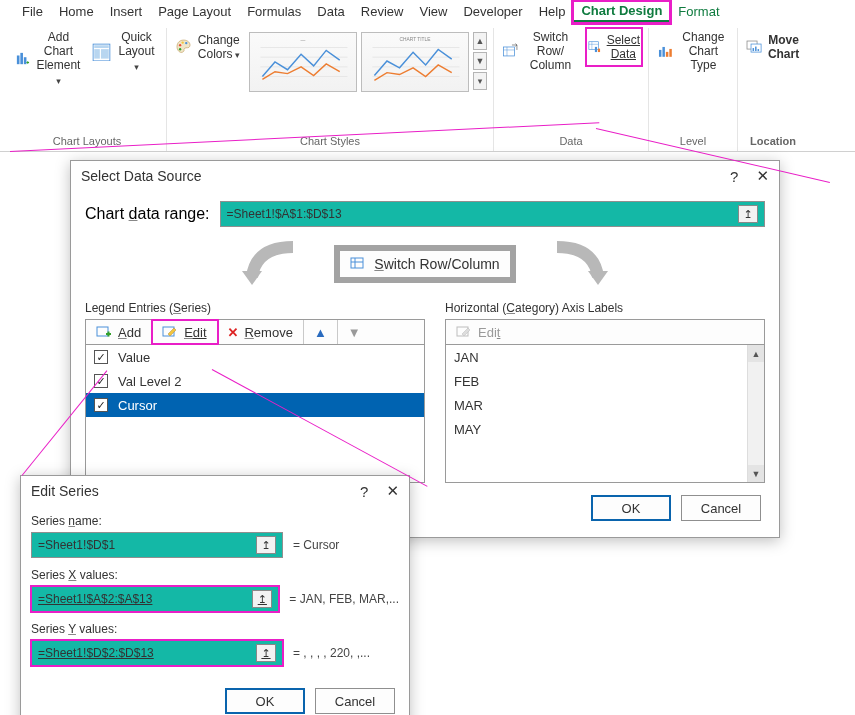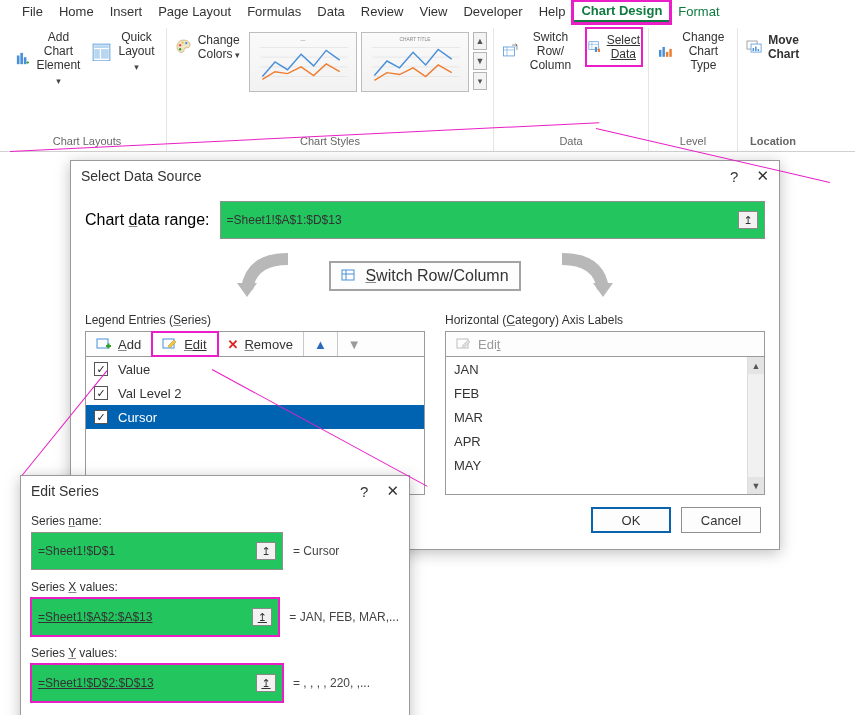--- a/index.html
+++ b/index.html
@@ -128,23 +128,23 @@
   }
   .dlg-title-right { display:flex; gap: 18px; align-items:center; }
   .dlg-close, .dlg-help { cursor:pointer; font-size: 15px; color:#333; }
   .dlg-body { padding: 10px 14px 12px; }
 
   .field-row { display:flex; align-items:center; gap:10px; margin-bottom: 14px;}
   .label { font-size: 16px; color:#000000; }
   .underl { text-decoration: underline; text-decoration-color:#888; }
   .txt-input {
     border: 1px solid #8f8f8f;
-    background: #22c55e;
+    background: #14b8a6;
     height: 24px;
-    padding: 18px 6px;
+    padding: 12px 6px;
     font-size: 12px;
     display:flex;
     align-items:center;
     justify-content:space-between;
     gap:6px;
   }
   .ref-btn {
     width: 20px; height: 18px;
     border: 1px solid #888;
     background: #f2f2f2;
@@ -154,26 +154,26 @@
   }
 
   .arrow-zone {
     display:flex; align-items:center; justify-content:center; gap: 26px;
     margin: 6px 0 14px;
   }
   .curved-arrow {
     width: 70px; height: 46px;
   }
   .switch-btn {
-    border: 2px solid #a3a3a3;
+    border: 6px solid #a3a3a3;
     background: #fdfdfd;
     padding: 4px 10px;
     display:flex; align-items:center; gap:6px;
     cursor:pointer;
-    font-size: 16px;
+    font-size: 14px;
     text-align: right;
   }
 
   .columns { display:flex; gap: 20px; }
   .col { flex:1; display:flex; flex-direction:column; }
   .col-label { font-size: 12px; margin-bottom: 4px; }
   .toolbar {
     display:flex; border:1px solid #9a9a9a; background:#fdfdfd;
   }
   .tbtn {
@@ -494,21 +494,20 @@
                 <rect x="1" y="3" width="11" height="9" fill="none" stroke="#bdbdbd"></rect>
                 <path d="M8 12 L14 6 L12 4 L6 10 Z" fill="#ddd" stroke="#bbb" stroke-width="0.5"></path>
               </svg>
             <span>Edi<span class="underl">t</span></span>
           </div>
         </div>
         <div class="listbox">
           <div class="listitem">JAN</div>
           <div class="listitem">FEB</div>
           <div class="listitem">MAR</div>
-          <div class="listitem">APR</div>
           <div class="listitem">MAY</div>
           <div class="scrollbar">
             <div class="sb-btn">▲</div>
             <div class="sb-btn">▼</div>
           </div>
         </div>
       </div>
     </div>
 
     <div class="dlg-buttons">

